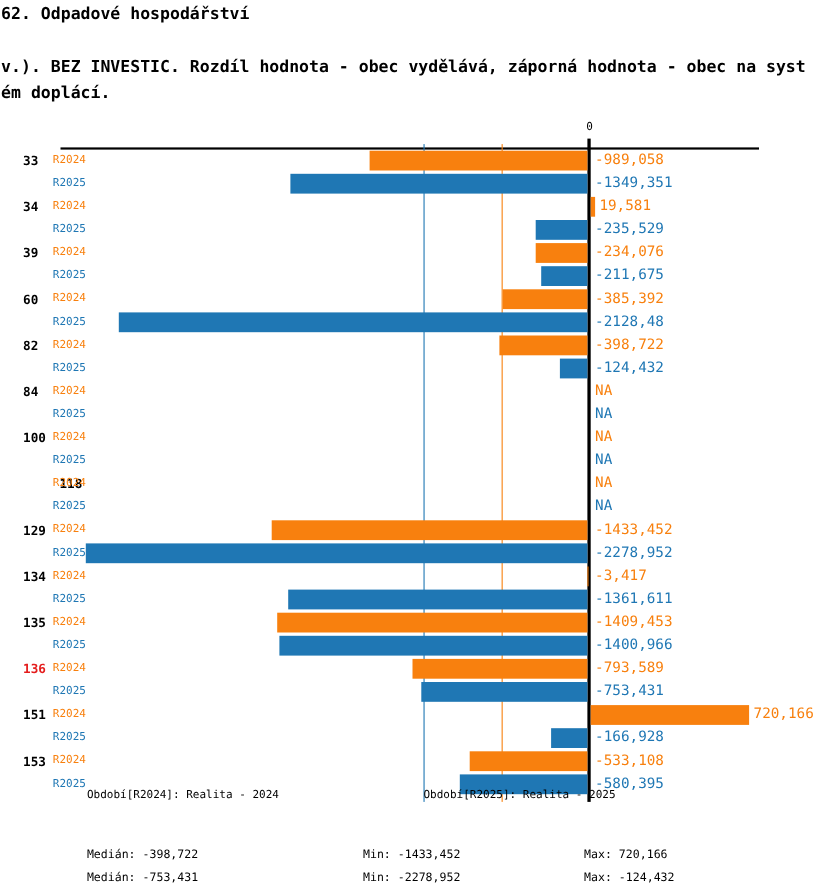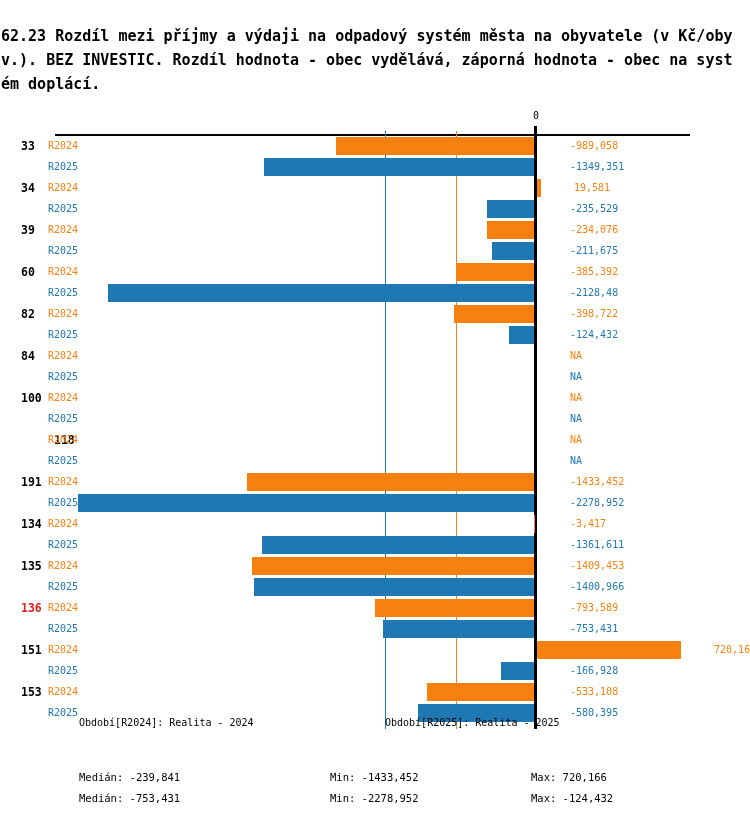--- a/index.html
+++ b/index.html
@@ -75,45 +75,44 @@
     font-size: 10px;
     line-height: 12px;
     white-space: pre;
   }
   .bar {
     position: absolute;
     height: 18px;
   }
   .value-label {
     position: absolute;
-    font-size: 10px;
+    font-size: 13px;
     line-height: 12px;
     white-space: pre;
-    margin-left: 29px;
   }
   .legend-label {
     position: absolute;
     top: 716px;
     font-size: 10px;
     line-height: 13px;
     white-space: pre;
   }
   .stat-label {
     position: absolute;
     font-size: 10.5px;
     line-height: 13px;
     white-space: pre;
   }
 </style>
 </head>
 <body>
 
 <div id="root">
 
-  <div class="title-line" style="top:27px">62.23 Rozdíl mezi příjmy a výdaji na odpadový systém města na obyvatele (v Kč/oby</div>
+  <div class="title-line" style="top:3px">62. Odpadové hospodářství</div>
   <div class="title-line" style="top:51px">v.). BEZ INVESTIC. Rozdíl hodnota - obec vydělává, záporná hodnota - obec na syst</div>
   <div class="title-line" style="top:75px">ém doplácí.</div>
 
   <div class="axis-zero-label">0</div>
   <div class="axis-top-line"></div>
   <div class="axis-zero-line"></div>
   <div class="median-line" style="left: 385px; background: rgb(31, 119, 180);"></div>
   <div class="median-line" style="left: 456px; background: rgb(248, 128, 14);"></div>
 
   <div id="rows">
@@ -160,21 +159,21 @@
       <div class="row-id-label" style="top: 391px;">100</div>
       <div class="series-label" style="top: 392px; color: rgb(248, 128, 14);">R2024</div>
       <div class="value-label" style="top: 392px; left: 541px; color: rgb(248, 128, 14);">NA</div>
       <div class="series-label" style="top: 413px; color: rgb(31, 119, 180);">R2025</div>
       <div class="value-label" style="top: 413px; left: 541px; color: rgb(31, 119, 180);">NA</div>
       <div class="row-id-label" style="top: 433px; margin-left: 33px;">118</div>
       <div class="series-label" style="top: 434px; color: rgb(248, 128, 14);">R2024</div>
       <div class="value-label" style="top: 434px; left: 541px; color: rgb(248, 128, 14);">NA</div>
       <div class="series-label" style="top: 455px; color: rgb(31, 119, 180);">R2025</div>
       <div class="value-label" style="top: 455px; left: 541px; color: rgb(31, 119, 180);">NA</div>
-      <div class="row-id-label" style="top: 475px;">191</div>
+      <div class="row-id-label" style="top: 475px;">129</div>
       <div class="series-label" style="top: 476px; color: rgb(248, 128, 14);">R2024</div>
       <div class="bar" style="top: 473px; height: 18px; width: 286.69px; left: 247.31px; background: rgb(248, 128, 14);"></div>
       <div class="value-label" style="top: 476px; left: 541px; color: rgb(248, 128, 14);">-1433,452</div>
       <div class="series-label" style="top: 497px; color: rgb(31, 119, 180);">R2025</div>
       <div class="bar" style="top: 494px; height: 18px; width: 455.79px; left: 78.2096px; background: rgb(31, 119, 180);"></div>
       <div class="value-label" style="top: 497px; left: 541px; color: rgb(31, 119, 180);">-2278,952</div>
       <div class="row-id-label" style="top: 517px;">134</div>
       <div class="series-label" style="top: 518px; color: rgb(248, 128, 14);">R2024</div>
       <div class="bar" style="top: 515px; height: 18px; width: 0.407px; left: 533.593px; background: rgb(248, 128, 14);"></div>
       <div class="value-label" style="top: 518px; left: 541px; color: rgb(248, 128, 14);">-3,417</div>
@@ -207,21 +206,21 @@
       <div class="bar" style="top: 683px; height: 18px; width: 106.622px; left: 427.378px; background: rgb(248, 128, 14);"></div>
       <div class="value-label" style="top: 686px; left: 541px; color: rgb(248, 128, 14);">-533,108</div>
       <div class="series-label" style="top: 707px; color: rgb(31, 119, 180);">R2025</div>
       <div class="bar" style="top: 704px; height: 18px; width: 116.079px; left: 417.921px; background: rgb(31, 119, 180);"></div>
       <div class="value-label" style="top: 707px; left: 541px; color: rgb(31, 119, 180);">-580,395</div>
     </div>
 
   <div class="legend-label" style="left:79px">Období[R2024]: Realita - 2024</div>
   <div class="legend-label" style="left:385px">Období[R2025]: Realita - 2025</div>
 
-  <div class="stat-label" style="left:79px;  top:771px">Medián: -239,841</div>
+  <div class="stat-label" style="left:79px;  top:771px">Medián: -398,722</div>
   <div class="stat-label" style="left:330px; top:771px">Min: -1433,452</div>
   <div class="stat-label" style="left:531px; top:771px">Max: 720,166</div>
 
   <div class="stat-label" style="left:79px;  top:792px">Medián: -753,431</div>
   <div class="stat-label" style="left:330px; top:792px">Min: -2278,952</div>
   <div class="stat-label" style="left:531px; top:792px">Max: -124,432</div>
 
 </div>
 
 </body></html>

